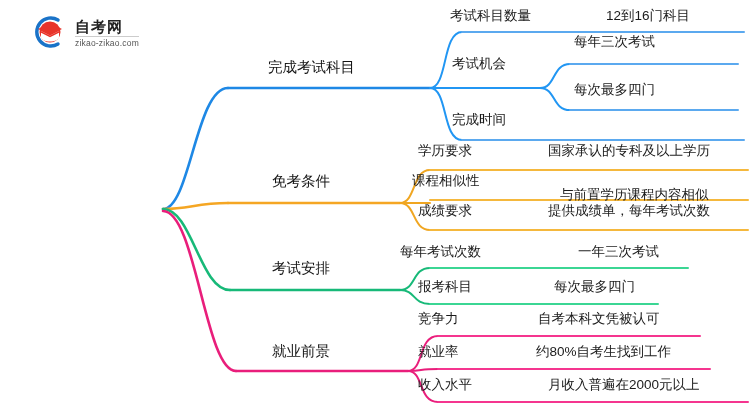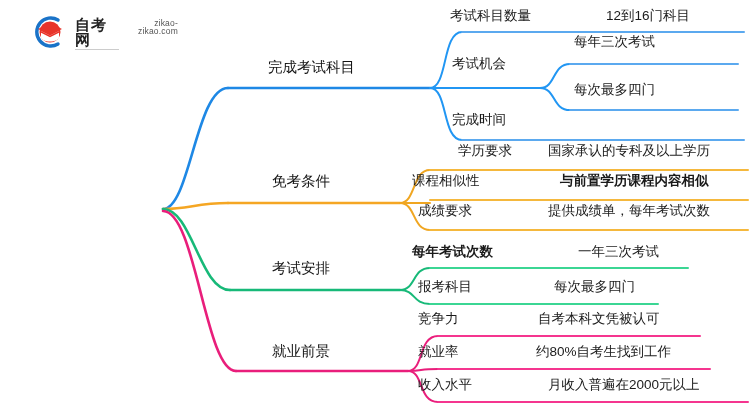--- a/index.html
+++ b/index.html
@@ -37,21 +37,21 @@
     gap: 7px;
   }
   .logo-mark {
     width: 40px;
     height: 40px;
     position: relative;
     flex: 0 0 auto;
   }
   .logo-text-wrap {
     display: flex;
-    flex-direction: row;
+    flex-direction: column;
     justify-content: center;
     line-height: 1;
     padding-top: 2px;
   }
   .logo-name {
     font-size: 15px;
     font-weight: bold;
     color: #222222;
     letter-spacing: 1px;
     padding-bottom: 2px;
@@ -175,29 +175,29 @@
 
   <div class="node-label node-l1" style="left:268px; top:60px;">完成考试科目</div>
   <div class="node-label node-l2" style="left:450px; top:9px;">考试科目数量</div>
   <div class="node-label node-l3" style="left:606px; top:9px;">12到16门科目</div>
   <div class="node-label node-l2" style="left:452px; top:57px;">考试机会</div>
   <div class="node-label node-l3" style="left:574px; top:35px;">每年三次考试</div>
   <div class="node-label node-l3" style="left:574px; top:83px;">每次最多四门</div>
   <div class="node-label node-l2" style="left:452px; top:113px;">完成时间</div>
 
   <div class="node-label node-l1" style="left:272px; top:174px;">免考条件</div>
-  <div class="node-label node-l2" style="left:418px; top:144px;margin-left:40px;">学历要求</div>
+  <div class="node-label node-l2" style="left:418px; top:144px;">学历要求</div>
   <div class="node-label node-l3" style="left:548px; top:144px;">国家承认的专科及以上学历</div>
   <div class="node-label node-l2" style="left:412px; top:174px;">课程相似性</div>
-  <div class="node-label node-l3" style="left:560px; top:174px;font-weight:bold;">与前置学历课程内容相似</div>
+  <div class="node-label node-l3" style="left:560px; top:188px;">与前置学历课程内容相似</div>
   <div class="node-label node-l2" style="left:418px; top:204px;">成绩要求</div>
   <div class="node-label node-l3" style="left:548px; top:204px;">提供成绩单，每年考试次数</div>
 
   <div class="node-label node-l1" style="left:272px; top:261px;">考试安排</div>
-  <div class="node-label node-l2" style="left:412px; top:245px;font-weight:bold;">每年考试次数</div>
+  <div class="node-label node-l2" style="left:400px; top:245px;">每年考试次数</div>
   <div class="node-label node-l3" style="left:578px; top:245px;">一年三次考试</div>
   <div class="node-label node-l2" style="left:418px; top:280px;">报考科目</div>
   <div class="node-label node-l3" style="left:554px; top:280px;">每次最多四门</div>
 
   <div class="node-label node-l1" style="left:272px; top:344px;">就业前景</div>
   <div class="node-label node-l2" style="left:418px; top:312px;">竞争力</div>
   <div class="node-label node-l3" style="left:538px; top:312px;">自考本科文凭被认可</div>
   <div class="node-label node-l2" style="left:418px; top:345px;">就业率</div>
   <div class="node-label node-l3" style="left:536px; top:345px;">约80%自考生找到工作</div>
   <div class="node-label node-l2" style="left:418px; top:378px;">收入水平</div>

